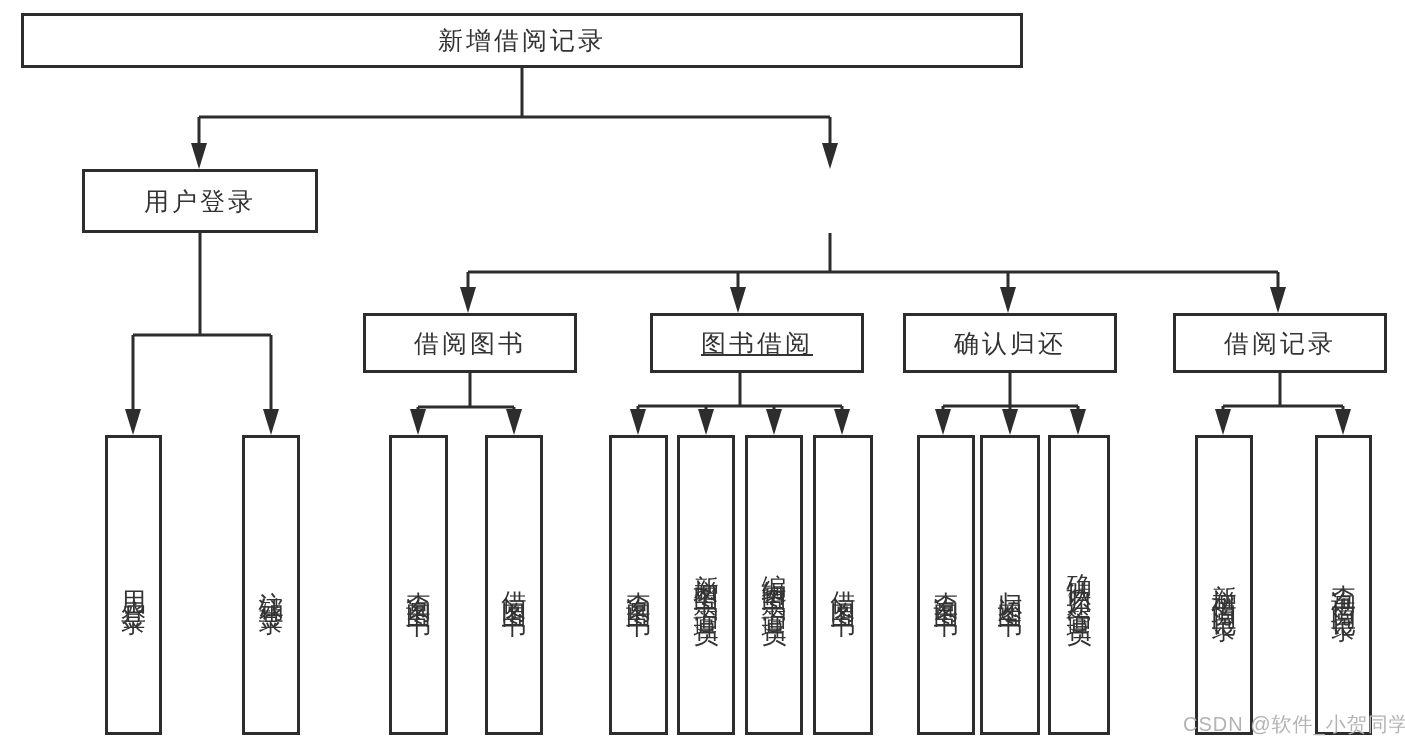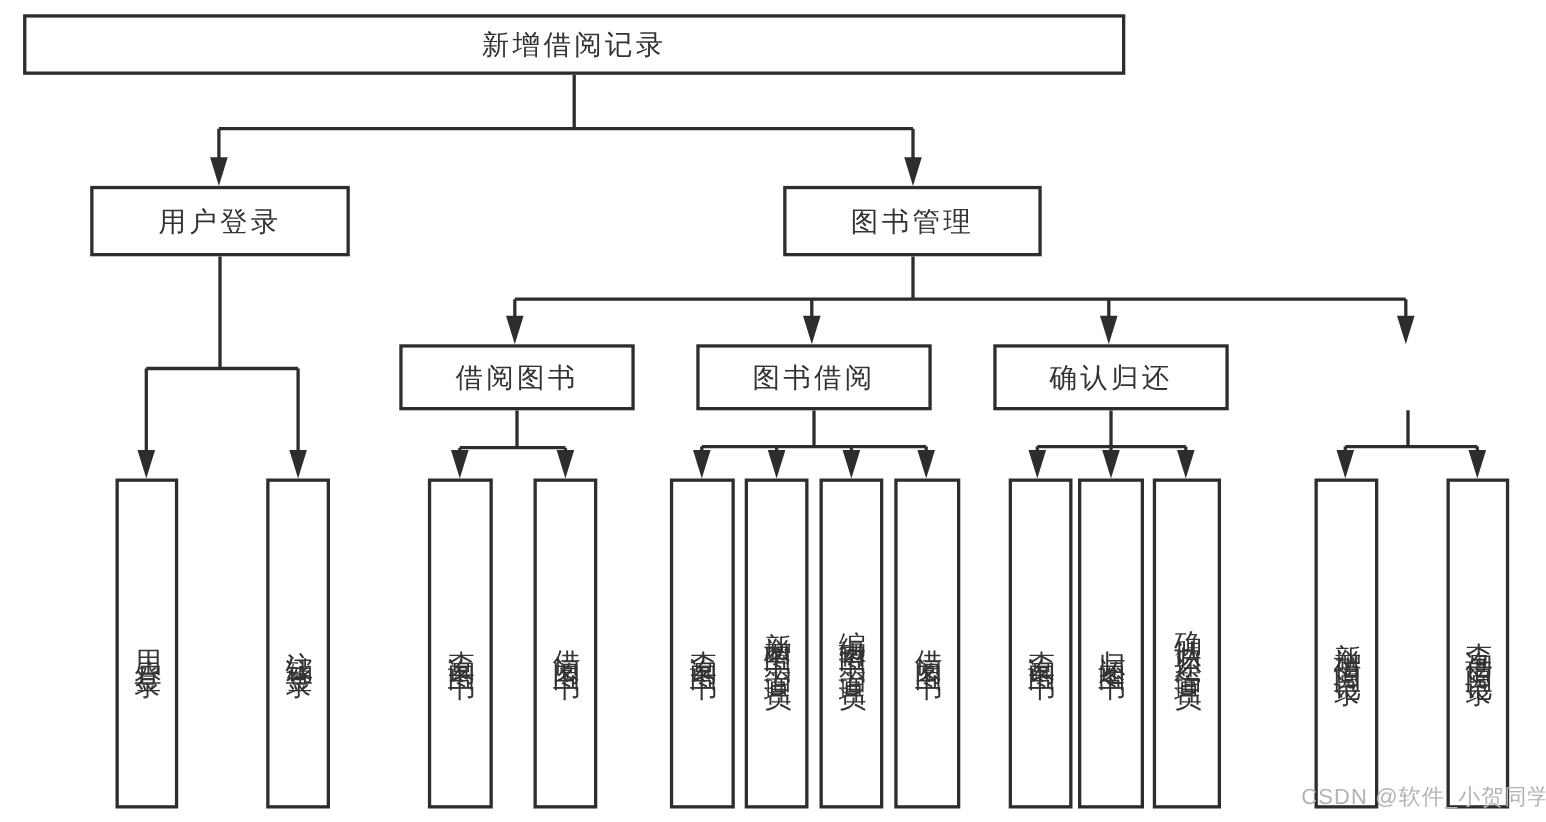--- a/index.html
+++ b/index.html
@@ -72,25 +72,25 @@
     <g>
       <path d="M1280 373 V406 M1223 406 H1343 M1223 406 V415 M1343 406 V415"></path>
       <polygon points="1215,409 1231,409 1223,435"></polygon>
       <polygon points="1335,409 1351,409 1343,435"></polygon>
     </g>
   </svg>
 
   <div class="box" style="left:21px;top:13px;width:1002px;height:55px;">新增借阅记录</div>
 
   <div class="box" style="left:82px;top:169px;width:236px;height:64px;">用户登录</div>
-  <div class="box" style="left:712px;top:169px;width:235px;height:64px;">图书管理</div>
 
   <div class="box" style="left:363px;top:313px;width:214px;height:60px;">借阅图书</div>
-  <div class="box" style="left:633px;top:313px;width:214px;height:60px;">图书借阅</div>
+  <div class="box" style="left:650px;top:313px;width:214px;height:60px;text-decoration:underline;">图书借阅</div>
   <div class="box" style="left:903px;top:313px;width:214px;height:60px;">确认归还</div>
+  <div class="box" style="left:1173px;top:313px;width:214px;height:60px;">借阅记录</div>
 
   <div class="vbox" style="left:105px;top:435px;width:57px;height:300px;">用户登录</div>
   <div class="vbox" style="left:242px;top:435px;width:58px;height:300px;">注销登录</div>
 
   <div class="vbox" style="left:389px;top:435px;width:59px;height:300px;">查询图书</div>
   <div class="vbox" style="left:485px;top:435px;width:58px;height:300px;">借阅图书</div>
 
   <div class="vbox" style="left:609px;top:435px;width:59px;height:300px;">查询图书</div>
   <div class="vbox" style="left:677px;top:435px;width:58px;height:300px;">新增图书（管理员）</div>
   <div class="vbox" style="left:745px;top:435px;width:58px;height:300px;">编辑图书（管理员）</div>

